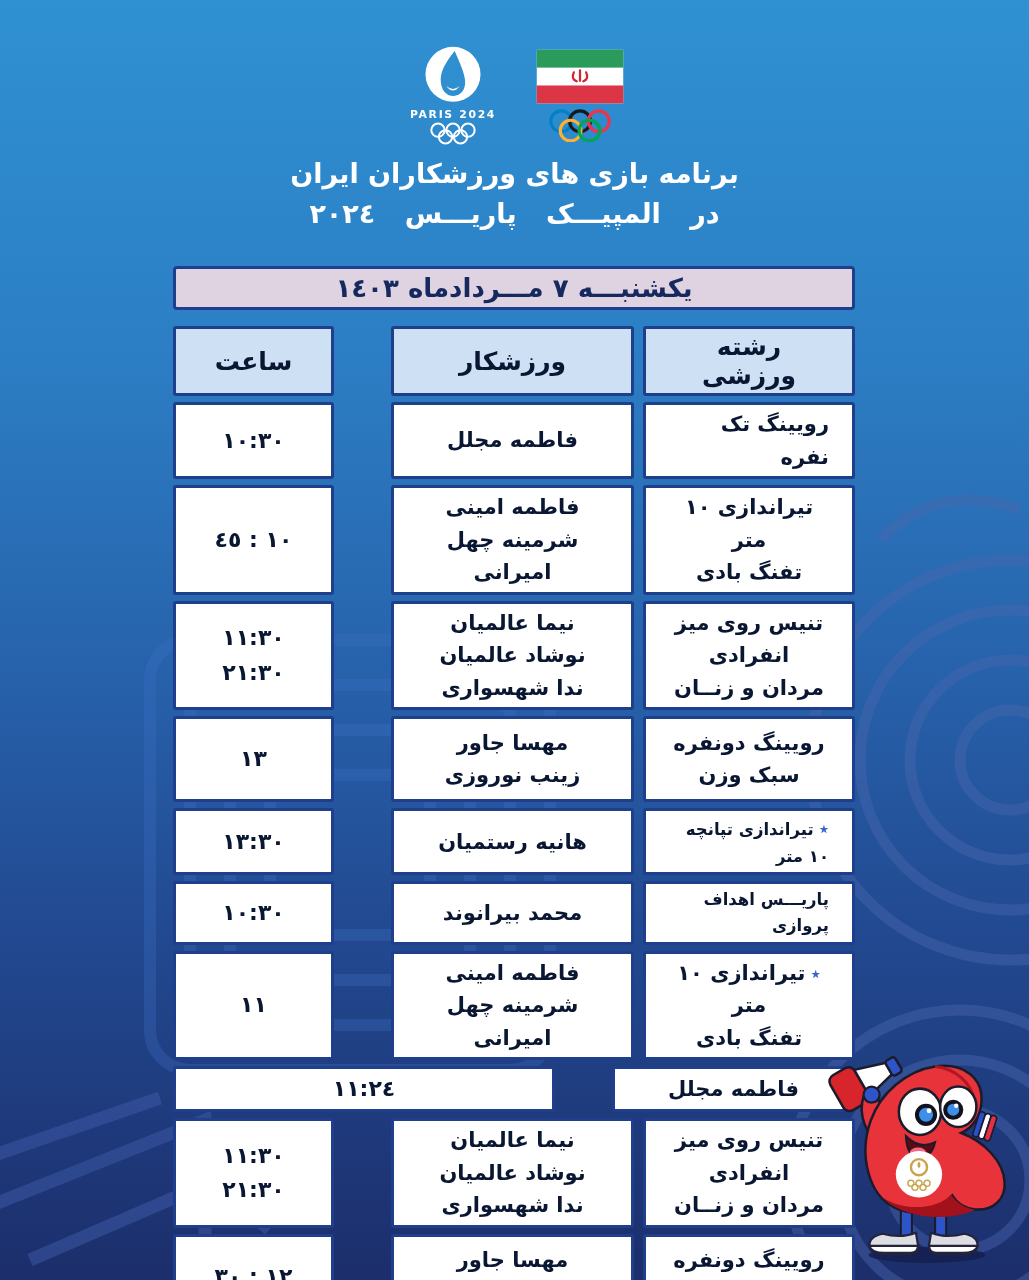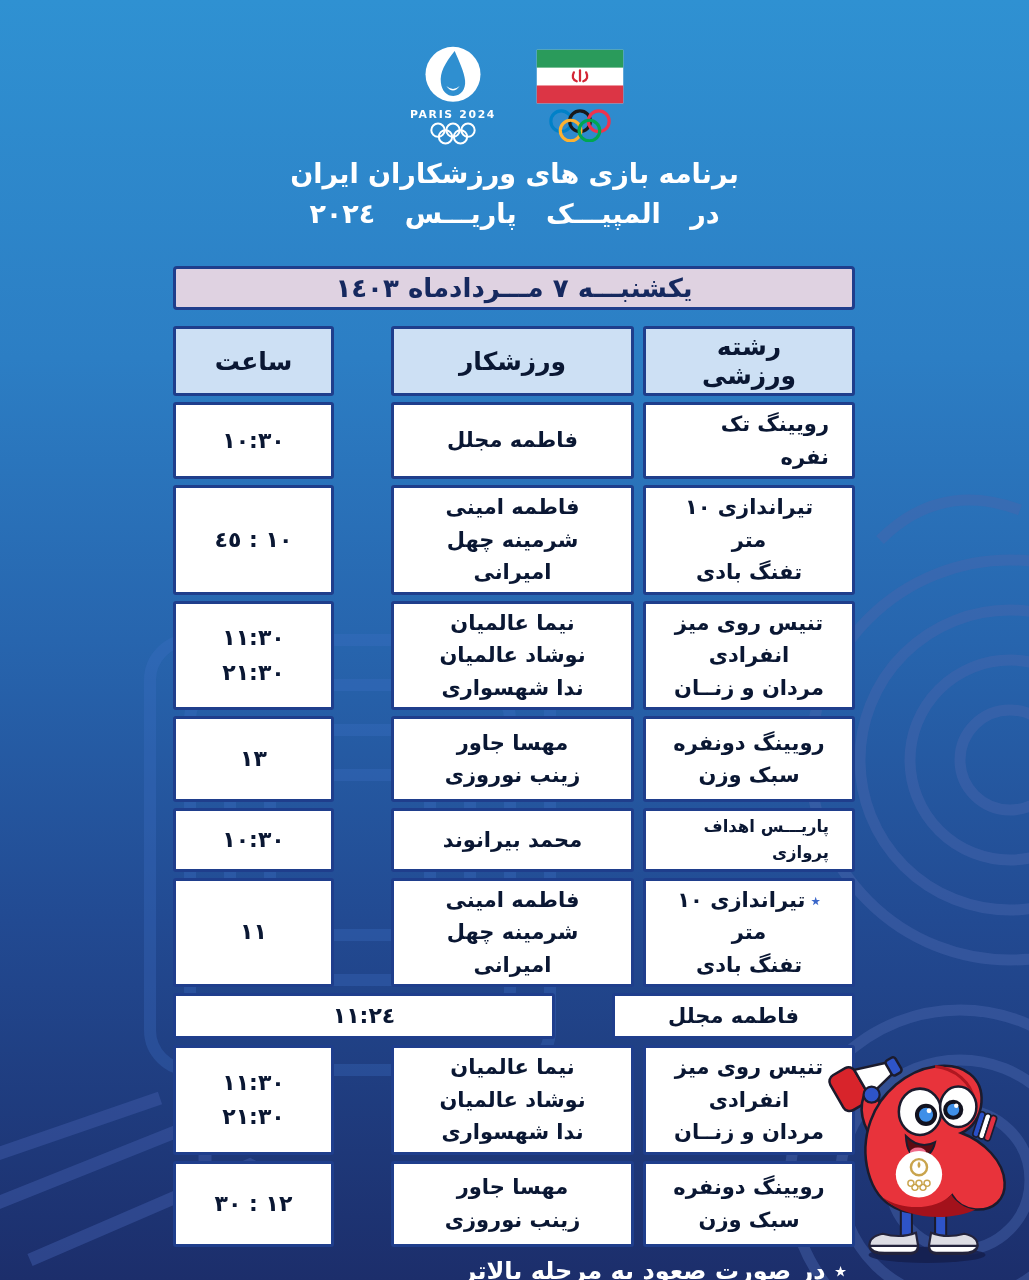--- a/index.html
+++ b/index.html
@@ -165,20 +165,31 @@
             <div class="line">سبک وزن</div>
           </div>
           <div class="cell col-athlete">
             <div class="line">مهسا جاور</div>
             <div class="line">زینب نوروزی</div>
           </div>
           <div class="cell col-time">
             <div class="line time-line">١٣</div>
           </div>
         </div>
+        <div class="row lines-1">
+          <div class="cell col-sport">
+            <div class="line compact"><span class="star">٭</span>تیراندازی تپانچه ١٠ متر</div>
+          </div>
+          <div class="cell col-athlete">
+            <div class="line">هانیه رستمیان</div>
+          </div>
+          <div class="cell col-time">
+            <div class="line time-line">١٣:٣٠</div>
+          </div>
+        </div>
       </div>
     <div>
         <div class="row lines-1">
           <div class="cell col-sport">
             <div class="line compact">پاریـــس اهداف پروازی</div>
           </div>
           <div class="cell col-athlete">
             <div class="line">محمد بیرانوند</div>
           </div>
           <div class="cell col-time">

